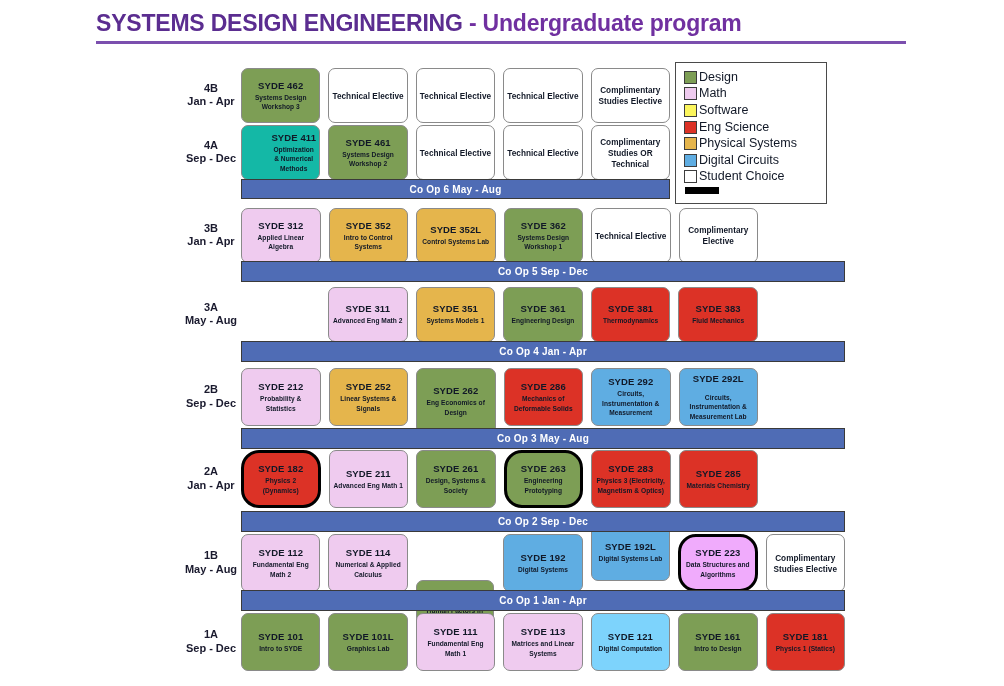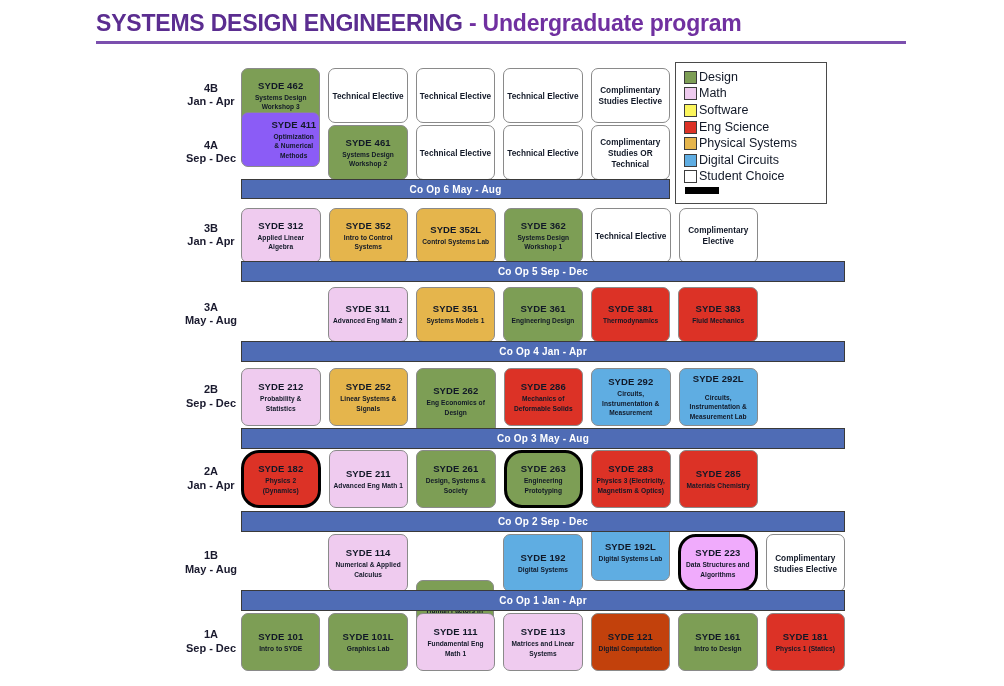--- a/index.html
+++ b/index.html
@@ -98,21 +98,21 @@
       <div class="box" style="left: 503.2px; top: 68px; width: 79.4px; height: 55px; background: rgb(255, 255, 255);">
         <div class="desc" style="font-size: 8.2px; line-height: 11px;">Technical Elective</div>
       </div>
       <div class="box" style="left: 590.6px; top: 68px; width: 79.4px; height: 55px; background: rgb(255, 255, 255);">
         <div class="desc" style="font-size: 8.2px; line-height: 11px;">Complimentary Studies Elective</div>
       </div>
       <div class="rowlabel" style="left: 168px; top: 138.5px;">
         <span class="l1">4A</span>
         <span class="l2">Sep - Dec</span>
       </div>
-      <div class="box" style="left: 241px; top: 112px; width: 79.4px; height: 55px; background: #8b5cf6; padding-left: 29px;">
+      <div class="box" style="left: 241px; top: 125px; width: 79.4px; height: 55px; background: #14b8a6; padding-left: 29px;">
         <div class="code">SYDE 411</div>
         <div class="desc">Optimization &amp; Numerical Methods</div>
       </div>
       <div class="box" style="left: 328.4px; top: 125px; width: 79.4px; height: 55px; background: rgb(125, 158, 85);">
         <div class="code">SYDE 461</div>
         <div class="desc">Systems Design Workshop 2</div>
       </div>
       <div class="box" style="left: 415.8px; top: 125px; width: 79.4px; height: 55px; background: rgb(255, 255, 255);">
         <div class="desc" style="font-size: 8.2px; line-height: 11px;">Technical Elective</div>
       </div>
@@ -225,20 +225,24 @@
         <div class="desc">Physics 3 (Electricity, Magnetism &amp; Optics)</div>
       </div>
       <div class="box" style="left: 678.5px; top: 450px; width: 79.5px; height: 58px; background: rgb(220, 50, 38);">
         <div class="code">SYDE 285</div>
         <div class="desc">Materials Chemistry</div>
       </div>
       <div class="rowlabel" style="left: 168px; top: 549px;">
         <span class="l1">1B</span>
         <span class="l2">May - Aug</span>
       </div>
+      <div class="box" style="left: 241px; top: 534px; width: 79.4286px; height: 58px; background: rgb(239, 203, 239);">
+        <div class="code">SYDE 112</div>
+        <div class="desc">Fundamental Eng Math 2</div>
+      </div>
       <div class="box" style="left: 328.429px; top: 534px; width: 79.4286px; height: 58px; background: rgb(239, 203, 239);">
         <div class="code">SYDE 114</div>
         <div class="desc">Numerical &amp; Applied Calculus</div>
       </div>
       <div class="box" style="left: 415.857px; top: 534px; width: 78px; height: 58px; background: rgb(125, 158, 85); margin-top: 46px;">
         <div class="code">SYDE 162</div>
         <div class="desc">Human Factors in Design</div>
       </div>
       <div class="box" style="left: 503.286px; top: 534px; width: 79.4286px; height: 58px; background: rgb(95, 173, 226);">
         <div class="code">SYDE 192</div>
@@ -268,21 +272,21 @@
         <div class="desc">Graphics Lab</div>
       </div>
       <div class="box" style="left: 415.857px; top: 613px; width: 79.4286px; height: 58px; background: rgb(239, 203, 239);">
         <div class="code">SYDE 111</div>
         <div class="desc">Fundamental Eng Math 1</div>
       </div>
       <div class="box" style="left: 503.286px; top: 613px; width: 79.4286px; height: 58px; background: rgb(239, 203, 239);">
         <div class="code">SYDE 113</div>
         <div class="desc">Matrices and Linear Systems</div>
       </div>
-      <div class="box" style="left: 590.714px; top: 613px; width: 79.4286px; height: 58px; background: #c2410c;">
+      <div class="box" style="left: 590.714px; top: 613px; width: 79.4286px; height: 58px; background: #7dd3fc;">
         <div class="code">SYDE 121</div>
         <div class="desc">Digital Computation</div>
       </div>
       <div class="box" style="left: 678.143px; top: 613px; width: 79.4286px; height: 58px; background: rgb(125, 158, 85);">
         <div class="code">SYDE 161</div>
         <div class="desc">Intro to Design</div>
       </div>
       <div class="box" style="left: 765.571px; top: 613px; width: 79.4286px; height: 58px; background: rgb(220, 50, 38);">
         <div class="code">SYDE 181</div>
         <div class="desc">Physics 1 (Statics)</div>

